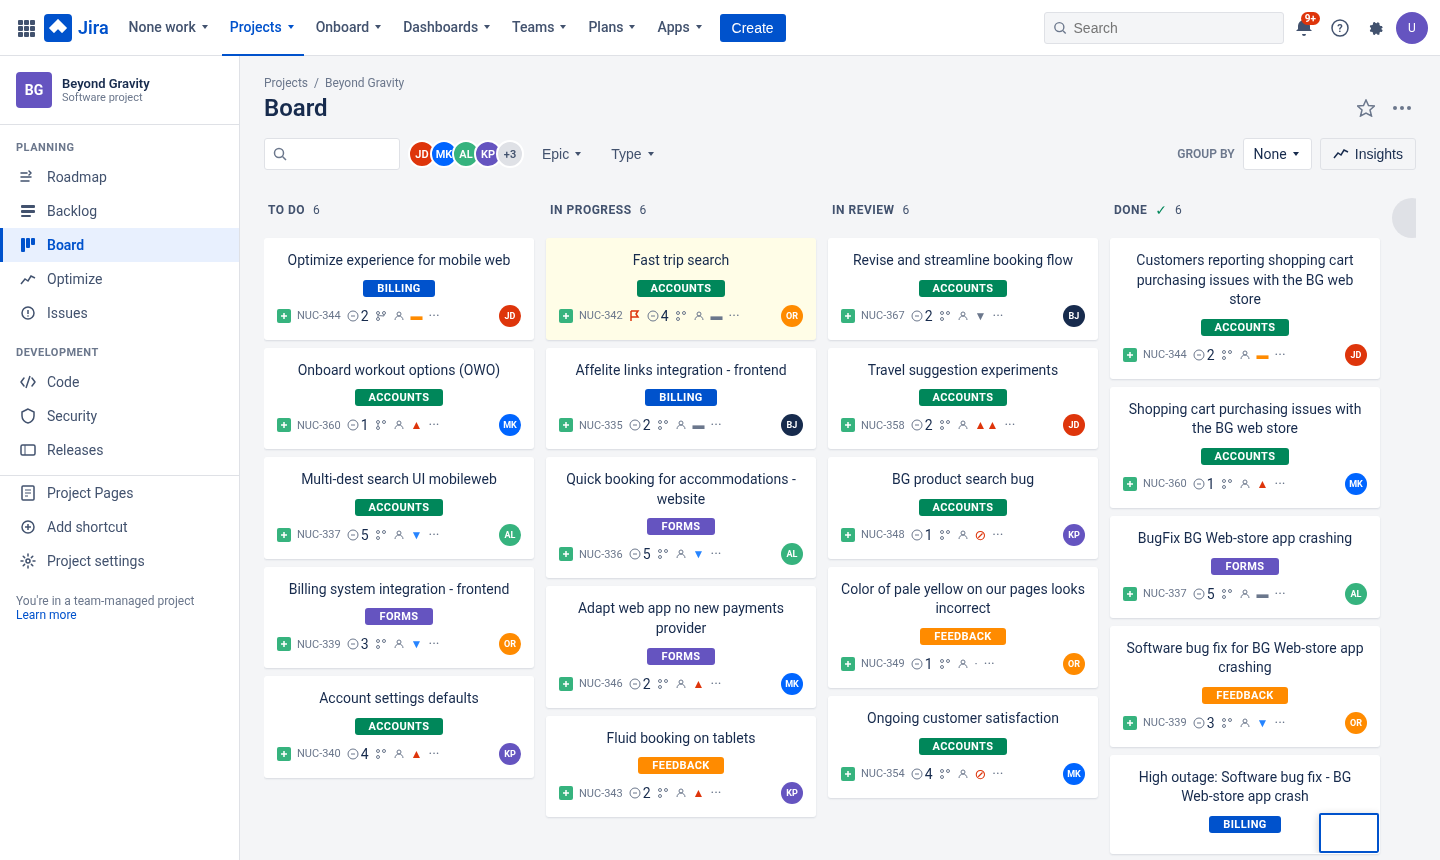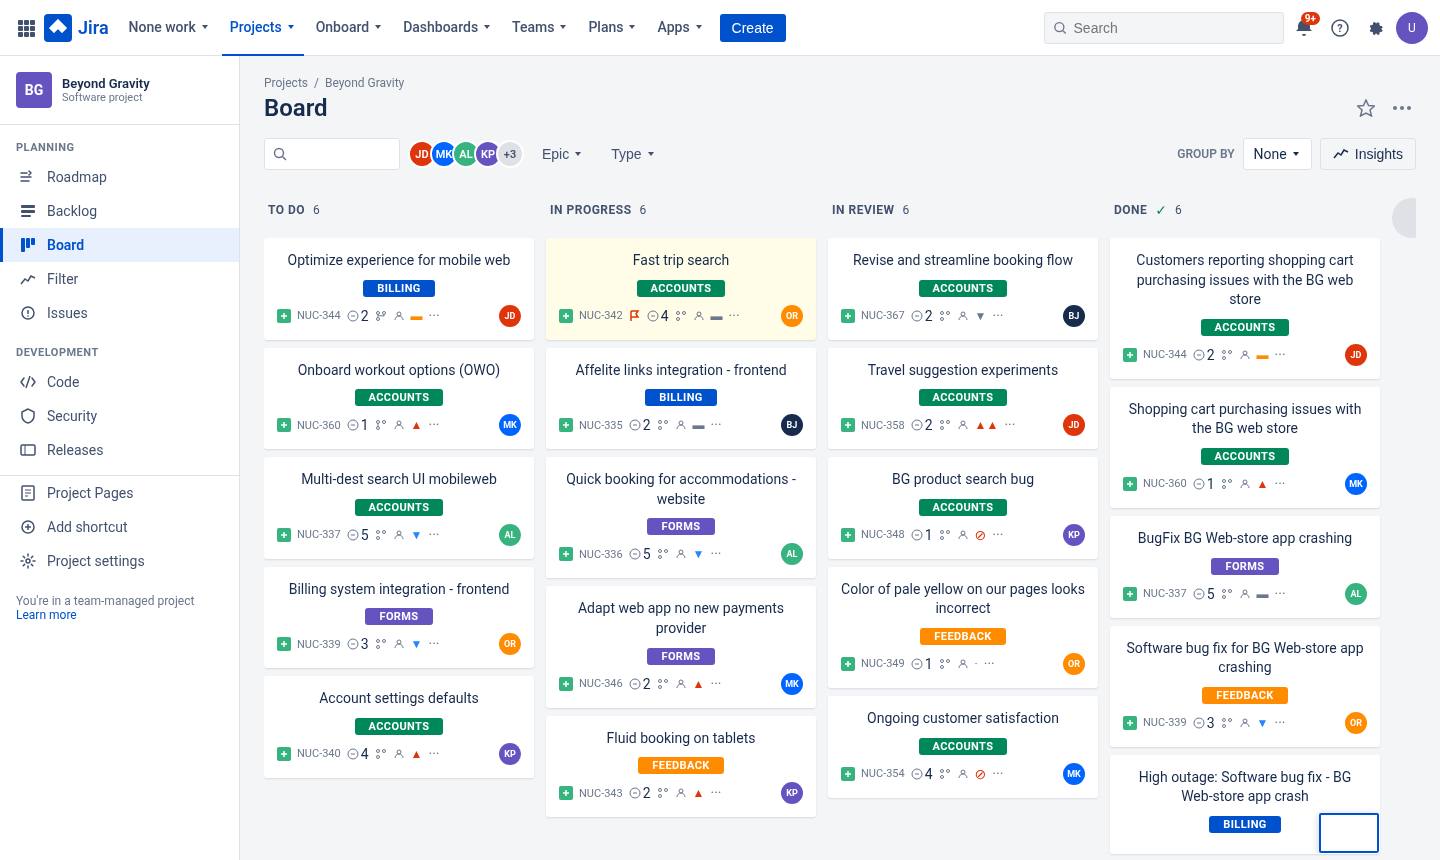--- a/index.html
+++ b/index.html
@@ -231,21 +231,21 @@
           </svg>
       </div>
       <span>Board</span>
     </div>
     <div class="sidebar-item">
       <div class="sidebar-item-icon">
         <svg width="16" height="16" viewBox="0 0 16 16" fill="none">
             <polyline points="1,13 5,8 8,10 11,5 15,7" stroke="#42526e" stroke-width="1.5" fill="none"></polyline>
           </svg>
       </div>
-      <span>Filter</span>
+      <span>Optimize</span>
     </div>
     <div class="sidebar-item">
       <div class="sidebar-item-icon">
         <svg width="16" height="16" viewBox="0 0 16 16" fill="#42526e">
             <circle cx="8" cy="8" r="6" stroke="#42526e" stroke-width="1.5" fill="none"></circle>
             <line x1="8" y1="5" x2="8" y2="9" stroke="#42526e" stroke-width="1.5"></line>
             <circle cx="8" cy="11" r="0.8" fill="#42526e"></circle>
           </svg>
       </div>
       <span>Issues</span>

